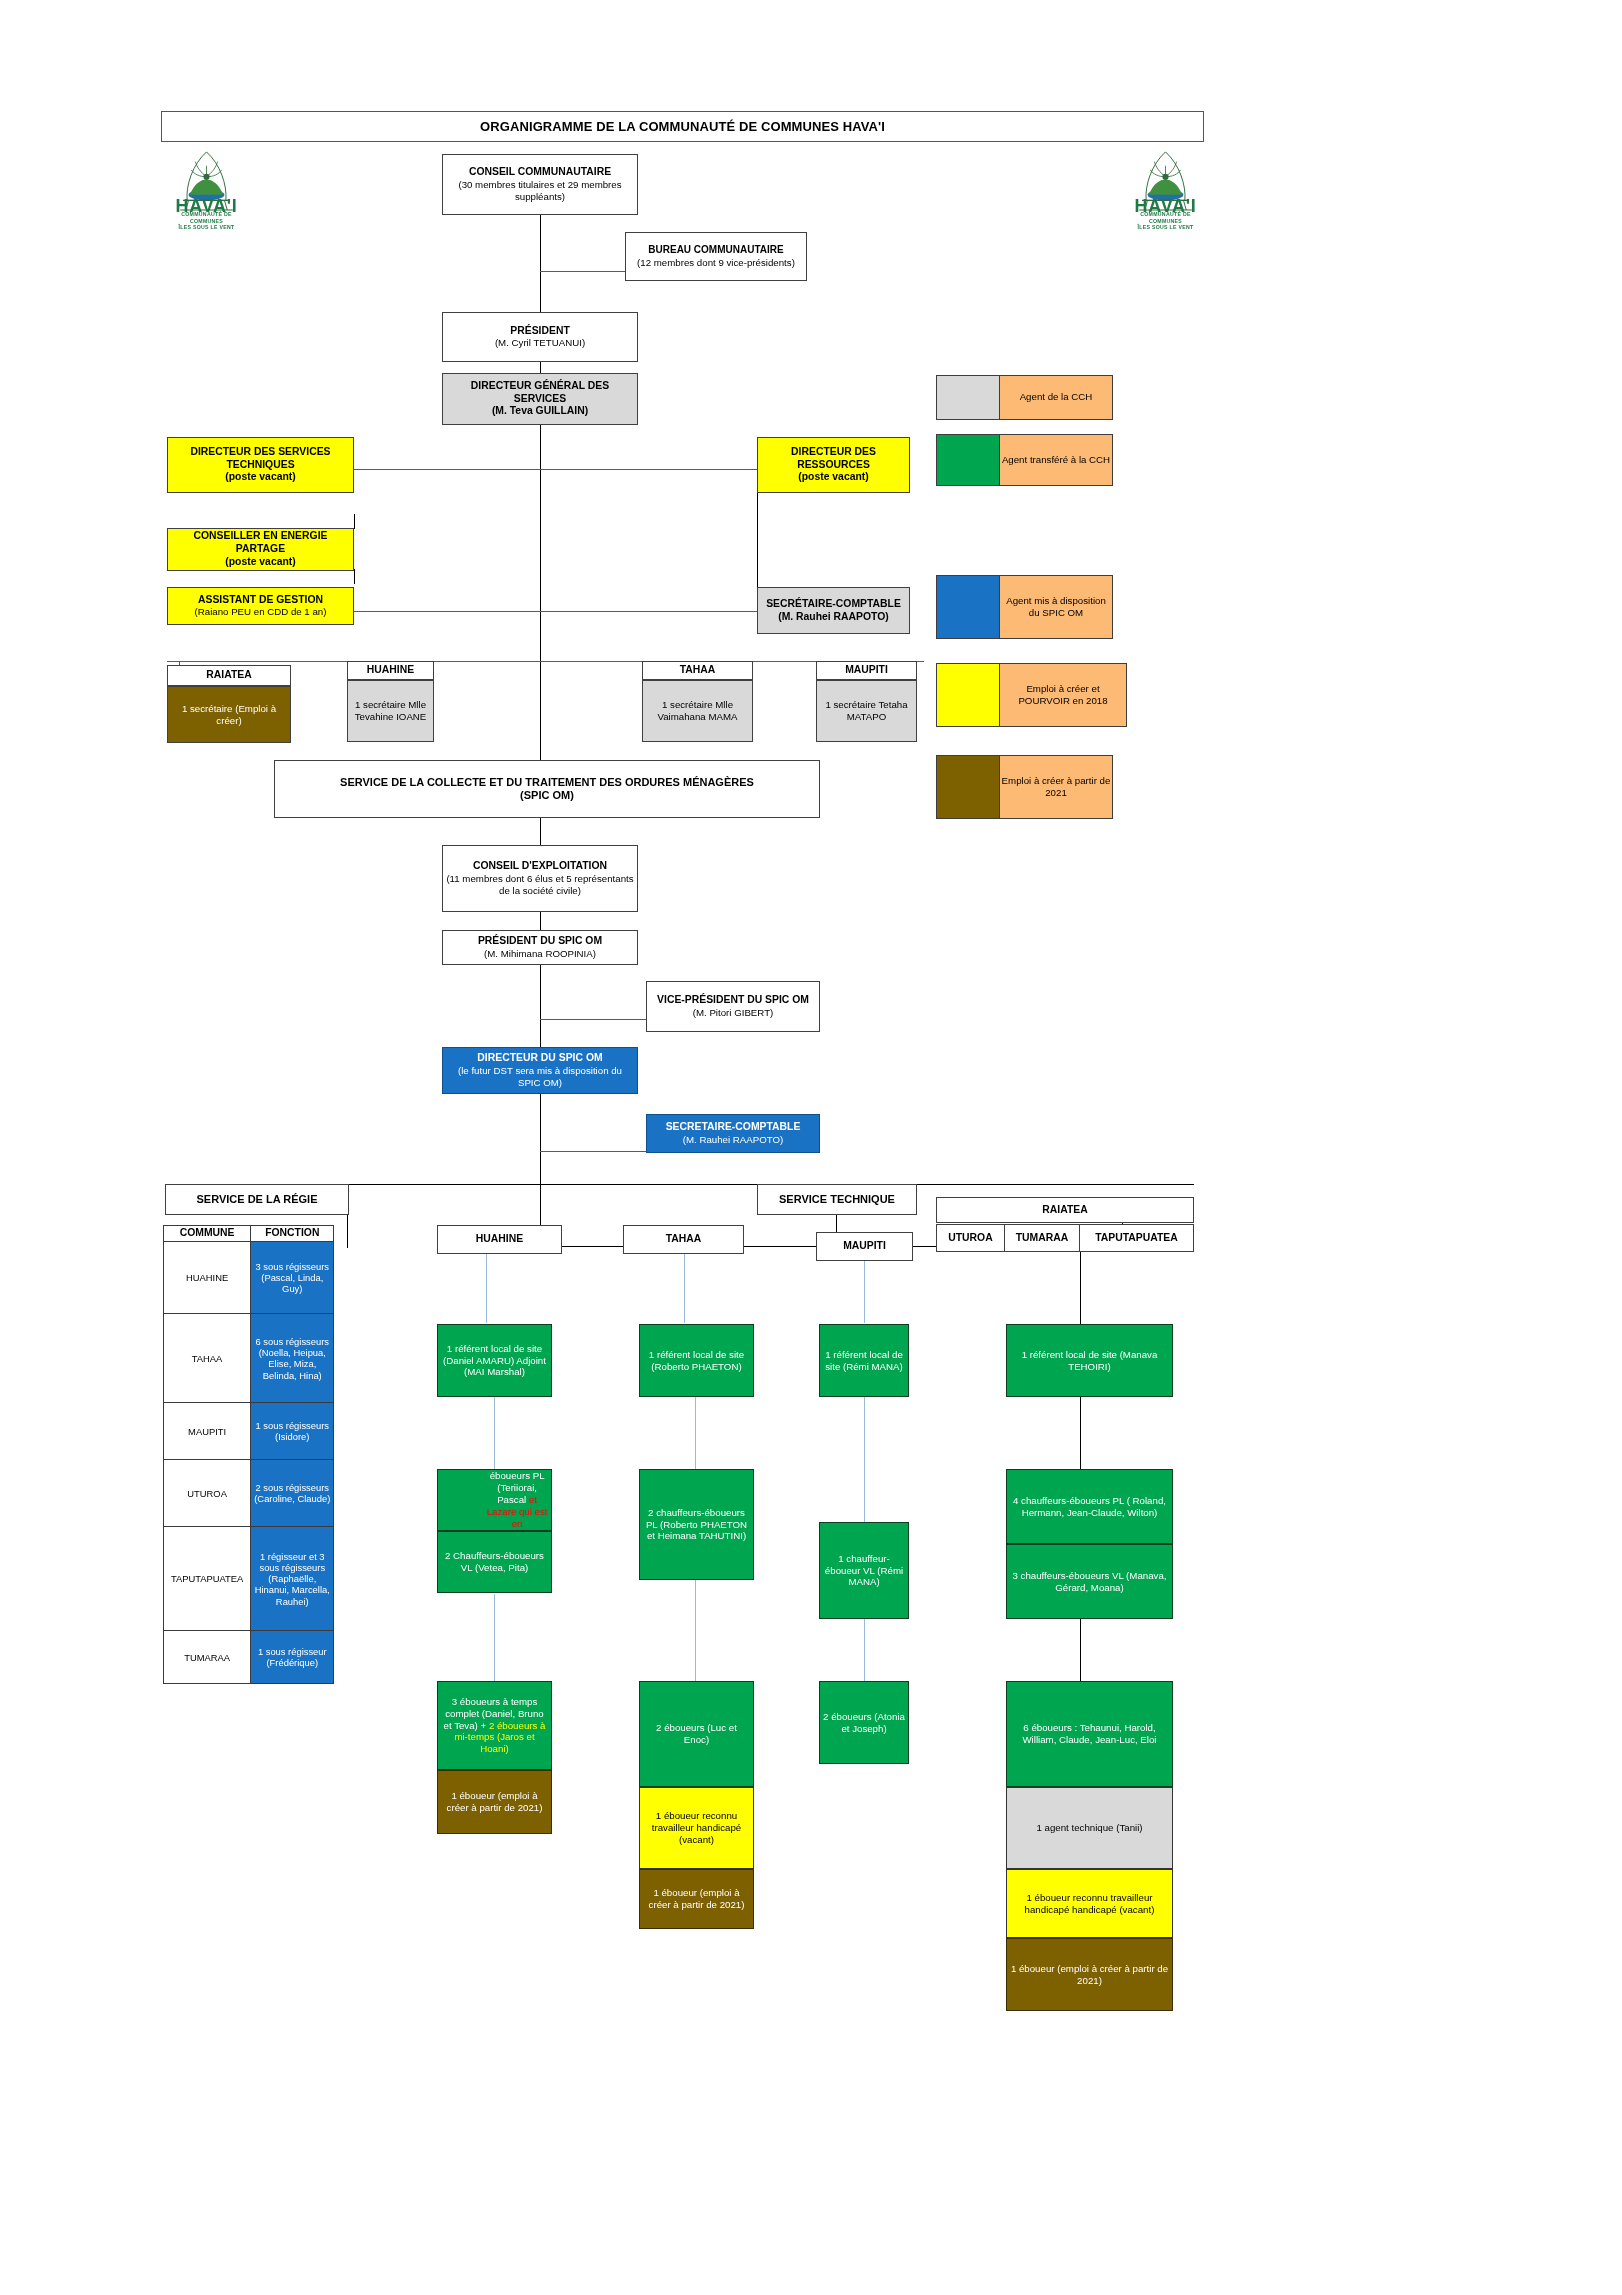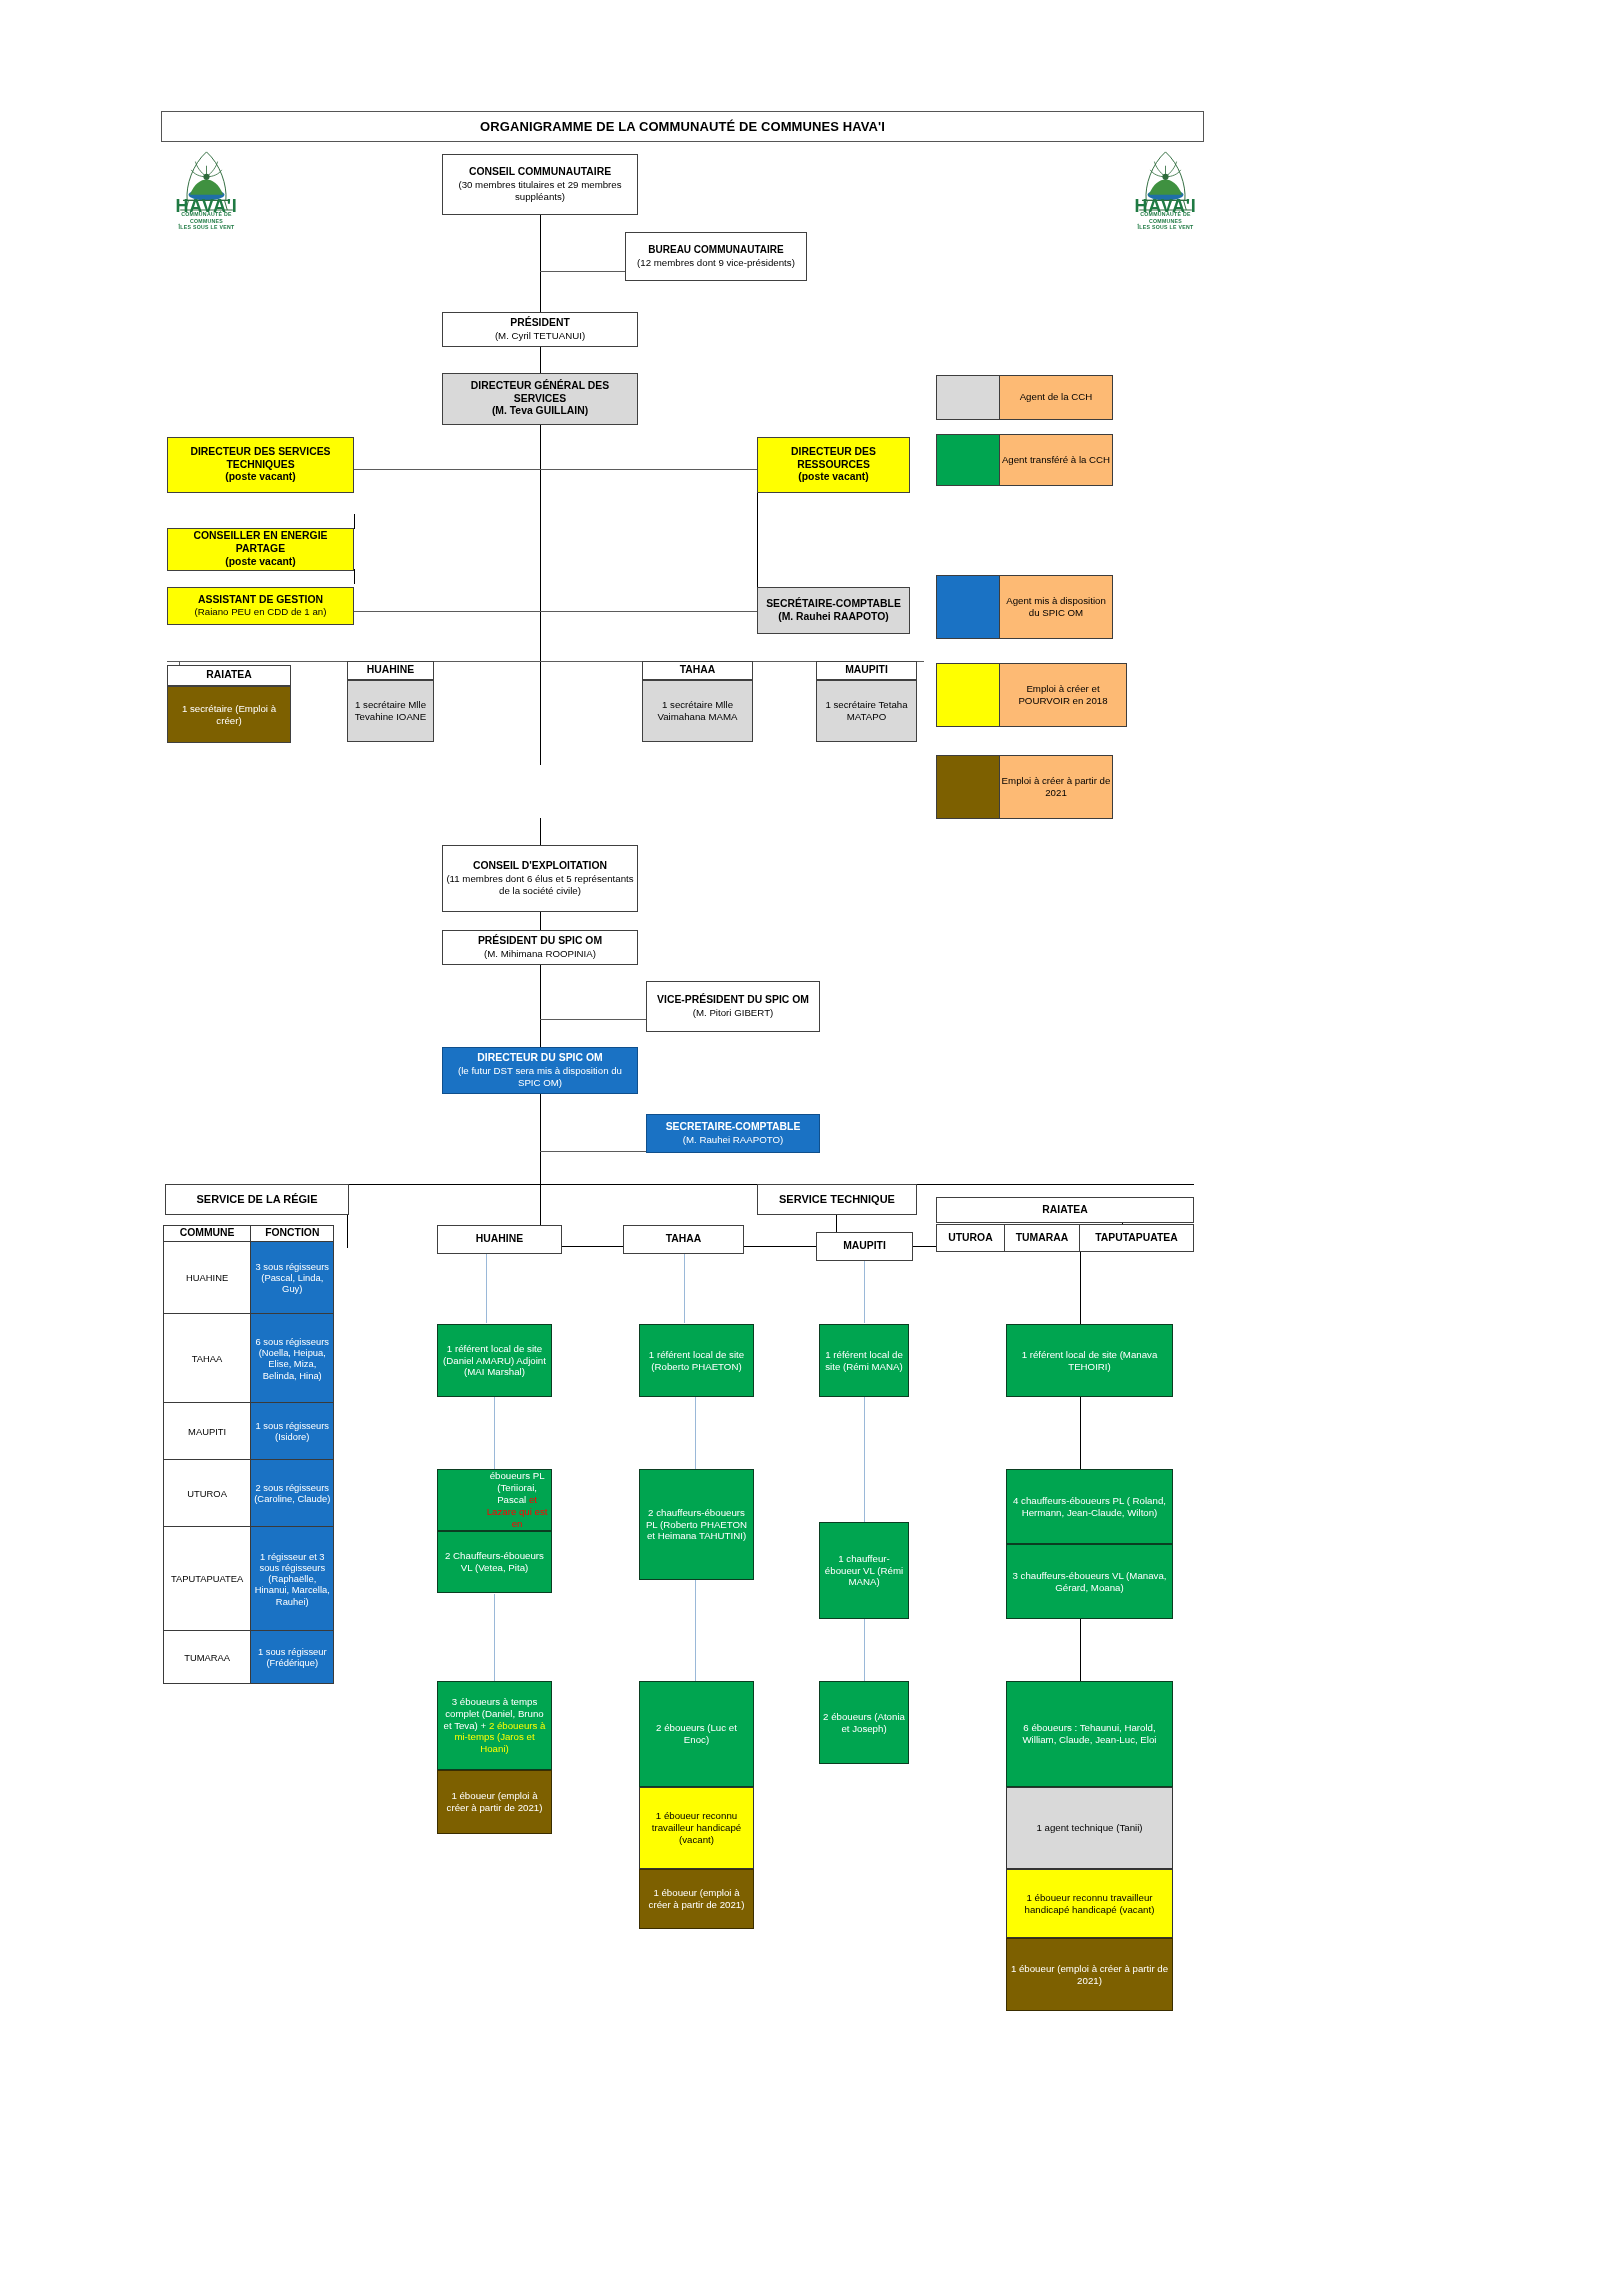--- a/index.html
+++ b/index.html
@@ -164,21 +164,21 @@
   <div class="box white" style="left:442px;top:154px;width:196px;height:61px;">
     <span class="t ttl" style="font-size:10.4px;">CONSEIL COMMUNAUTAIRE</span>
     <span class="t" style="font-size:9.7px;">(30 membres titulaires et 29 membres suppléants)</span>
   </div>
 
   <div class="box white" style="left:625px;top:232px;width:182px;height:49px;">
     <span class="t ttl" style="font-size:10px;">BUREAU COMMUNAUTAIRE</span>
     <span class="t" style="font-size:9.7px;">(12 membres dont 9 vice-présidents)</span>
   </div>
 
-  <div class="box white" style="left:442px;top:312px;width:196px;height:35px;">
+  <div class="box white" style="left:442px;top:312px;width:196px;height:50px;">
     <span class="t ttl" style="font-size:10.4px;">PRÉSIDENT</span>
     <span class="t" style="font-size:9.7px;">(M. Cyril TETUANUI)</span>
   </div>
 
   <div class="box grey" style="left:442px;top:373px;width:196px;height:52px;">
     <span class="t ttl" style="font-size:10.4px;">DIRECTEUR GÉNÉRAL DES SERVICES</span>
     <span class="t ttl" style="font-size:10.4px;">(M. Teva GUILLAIN)</span>
   </div>
 
   <div class="box yellow" style="left:167px;top:437px;width:187px;height:56px;">
@@ -248,20 +248,24 @@
     <span class="t" style="font-size:9.7px;">1 secrétaire Mlle Vaimahana MAMA</span>
   </div>
 
   <div class="box white" style="left:816px;top:661px;width:101px;height:19.4px;">
     <span class="t isl">MAUPITI</span>
   </div>
   <div class="box grey" style="left:816px;top:680px;width:101px;height:62px;">
     <span class="t" style="font-size:9.7px;">1 secrétaire Tetaha MATAPO</span>
   </div>
 
+  <div class="box white" style="left:274px;top:760px;width:546px;height:58px;">
+    <span class="t ttl" style="font-size:11px;">SERVICE DE LA COLLECTE ET DU TRAITEMENT DES ORDURES MÉNAGÈRES</span>
+    <span class="t ttl" style="font-size:11px;">(SPIC OM)</span>
+  </div>
   <div class="ln lnv lnb" style="left:540px;top:818px;width:1.4px;height:29px;"></div>
 
   <div class="box white" style="left:442px;top:845px;width:196px;height:67px;">
     <span class="t ttl" style="font-size:10.4px;">CONSEIL D'EXPLOITATION</span>
     <span class="t" style="font-size:9.7px;">(11 membres dont 6 élus et 5 représentants de la société civile)</span>
   </div>
   <div class="ln lnv lnb" style="left:540px;top:912px;width:1.4px;height:19.4px;"></div>
 
   <div class="box white" style="left:442px;top:930px;width:196px;height:35px;">
     <span class="t ttl" style="font-size:10.4px;">PRÉSIDENT DU SPIC OM</span>

